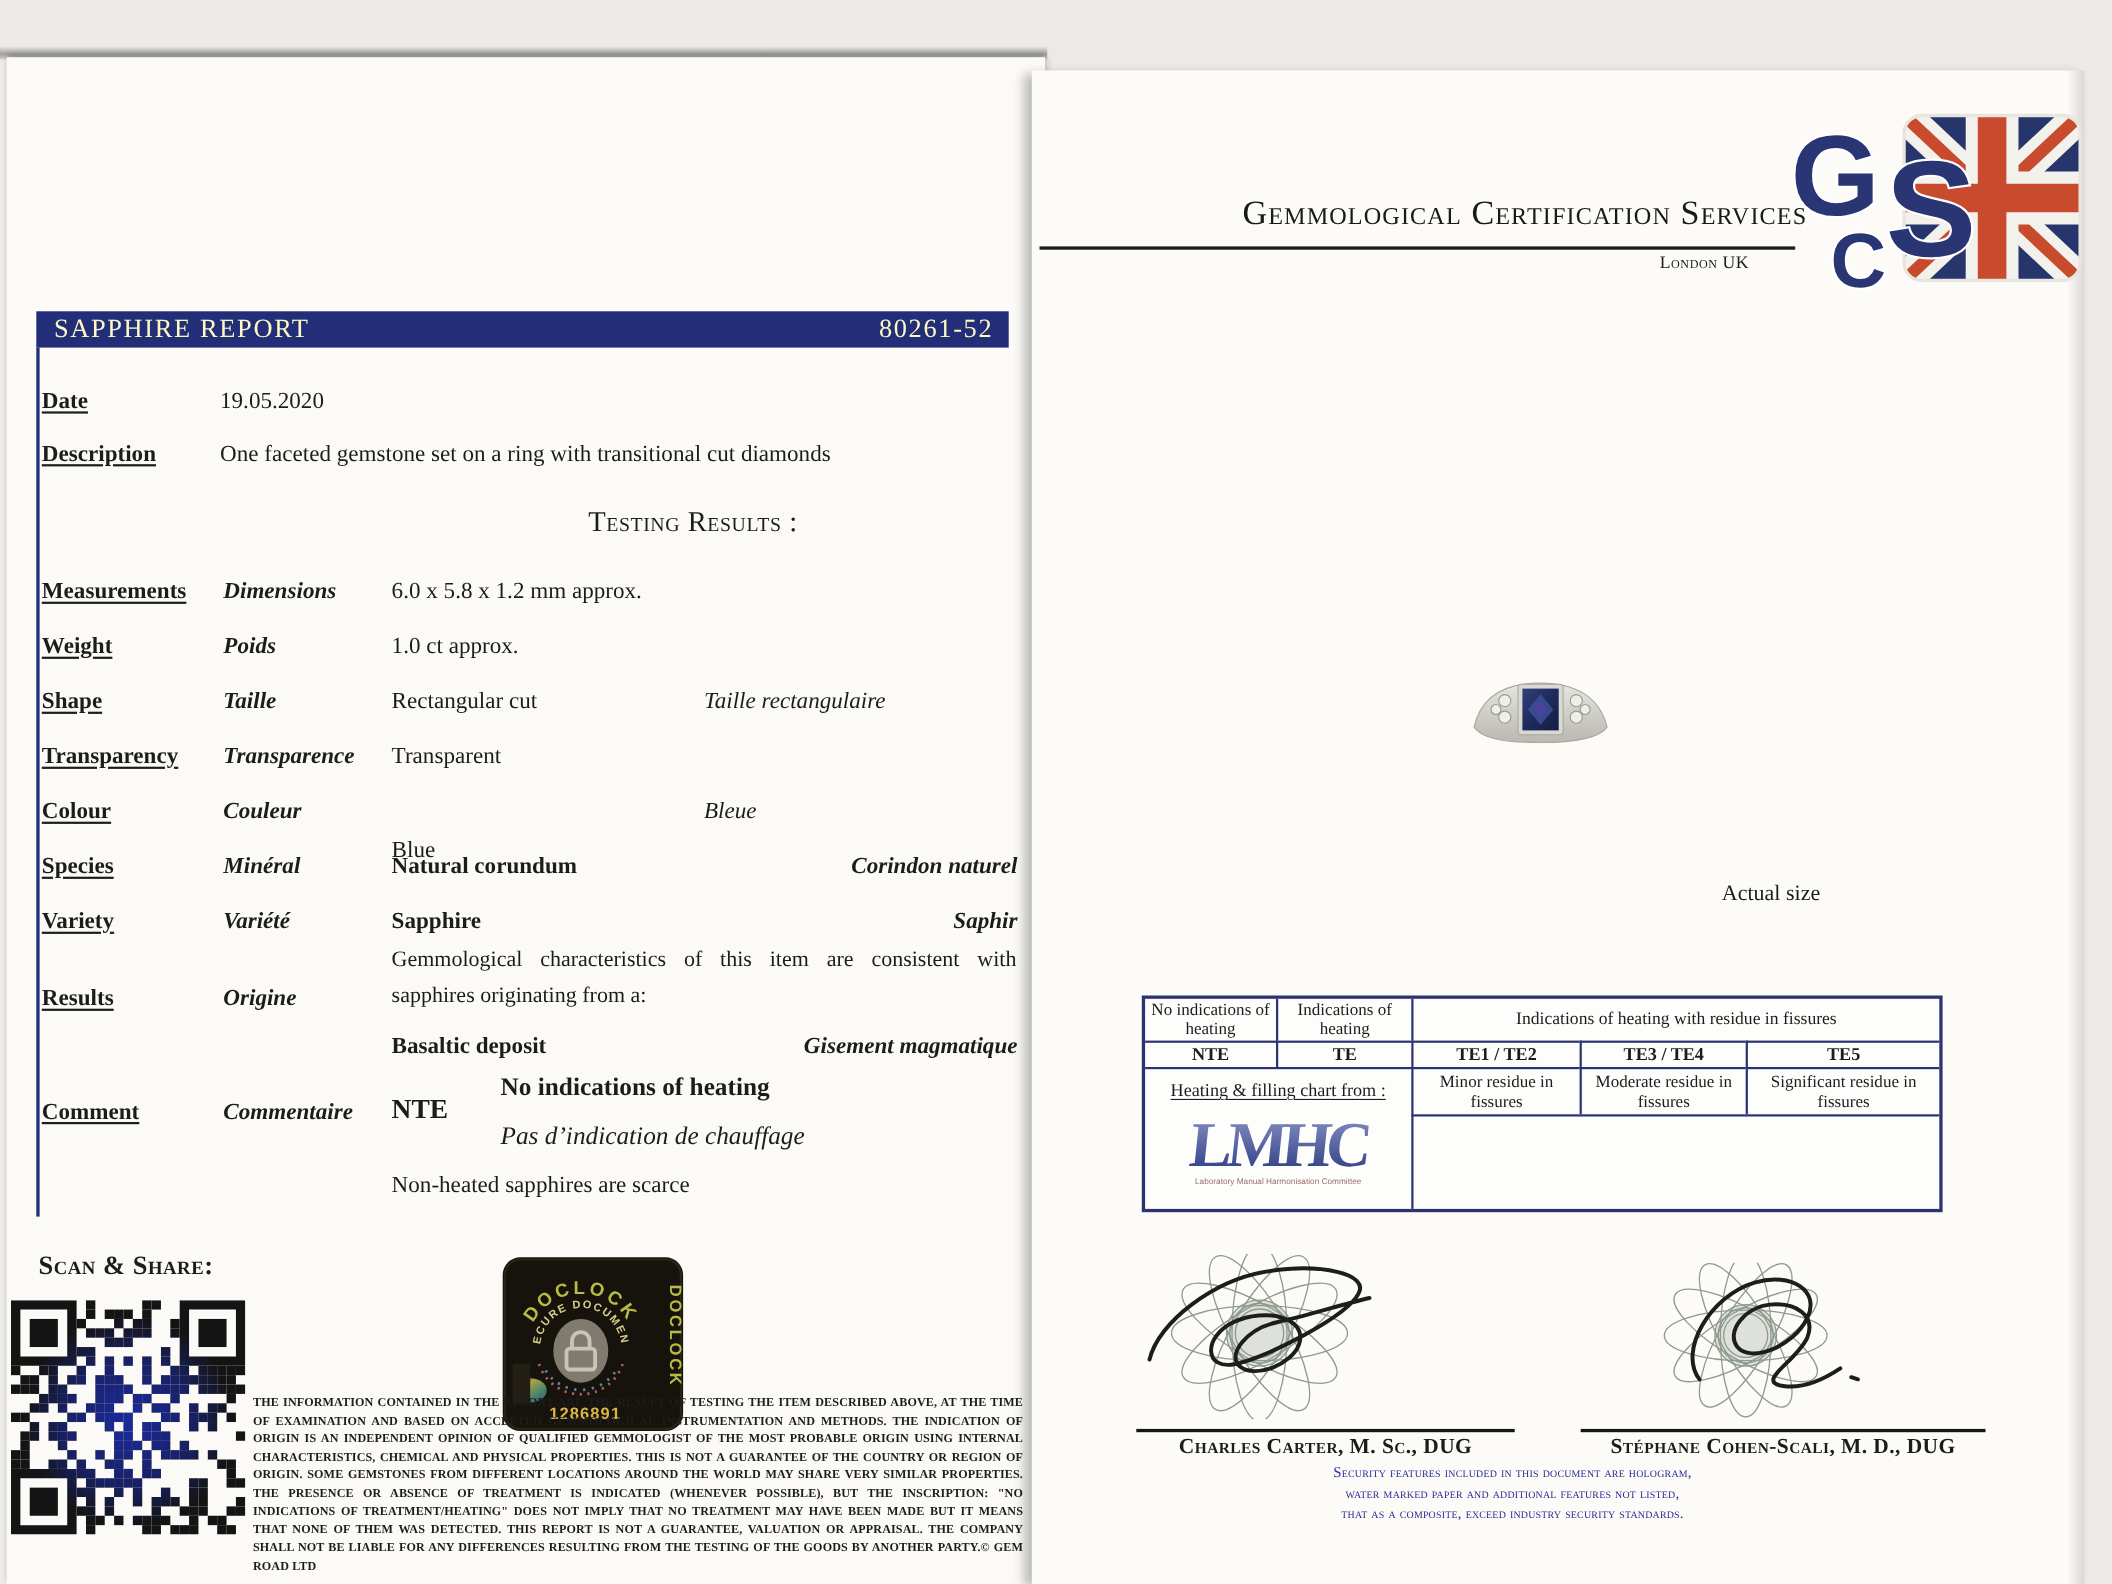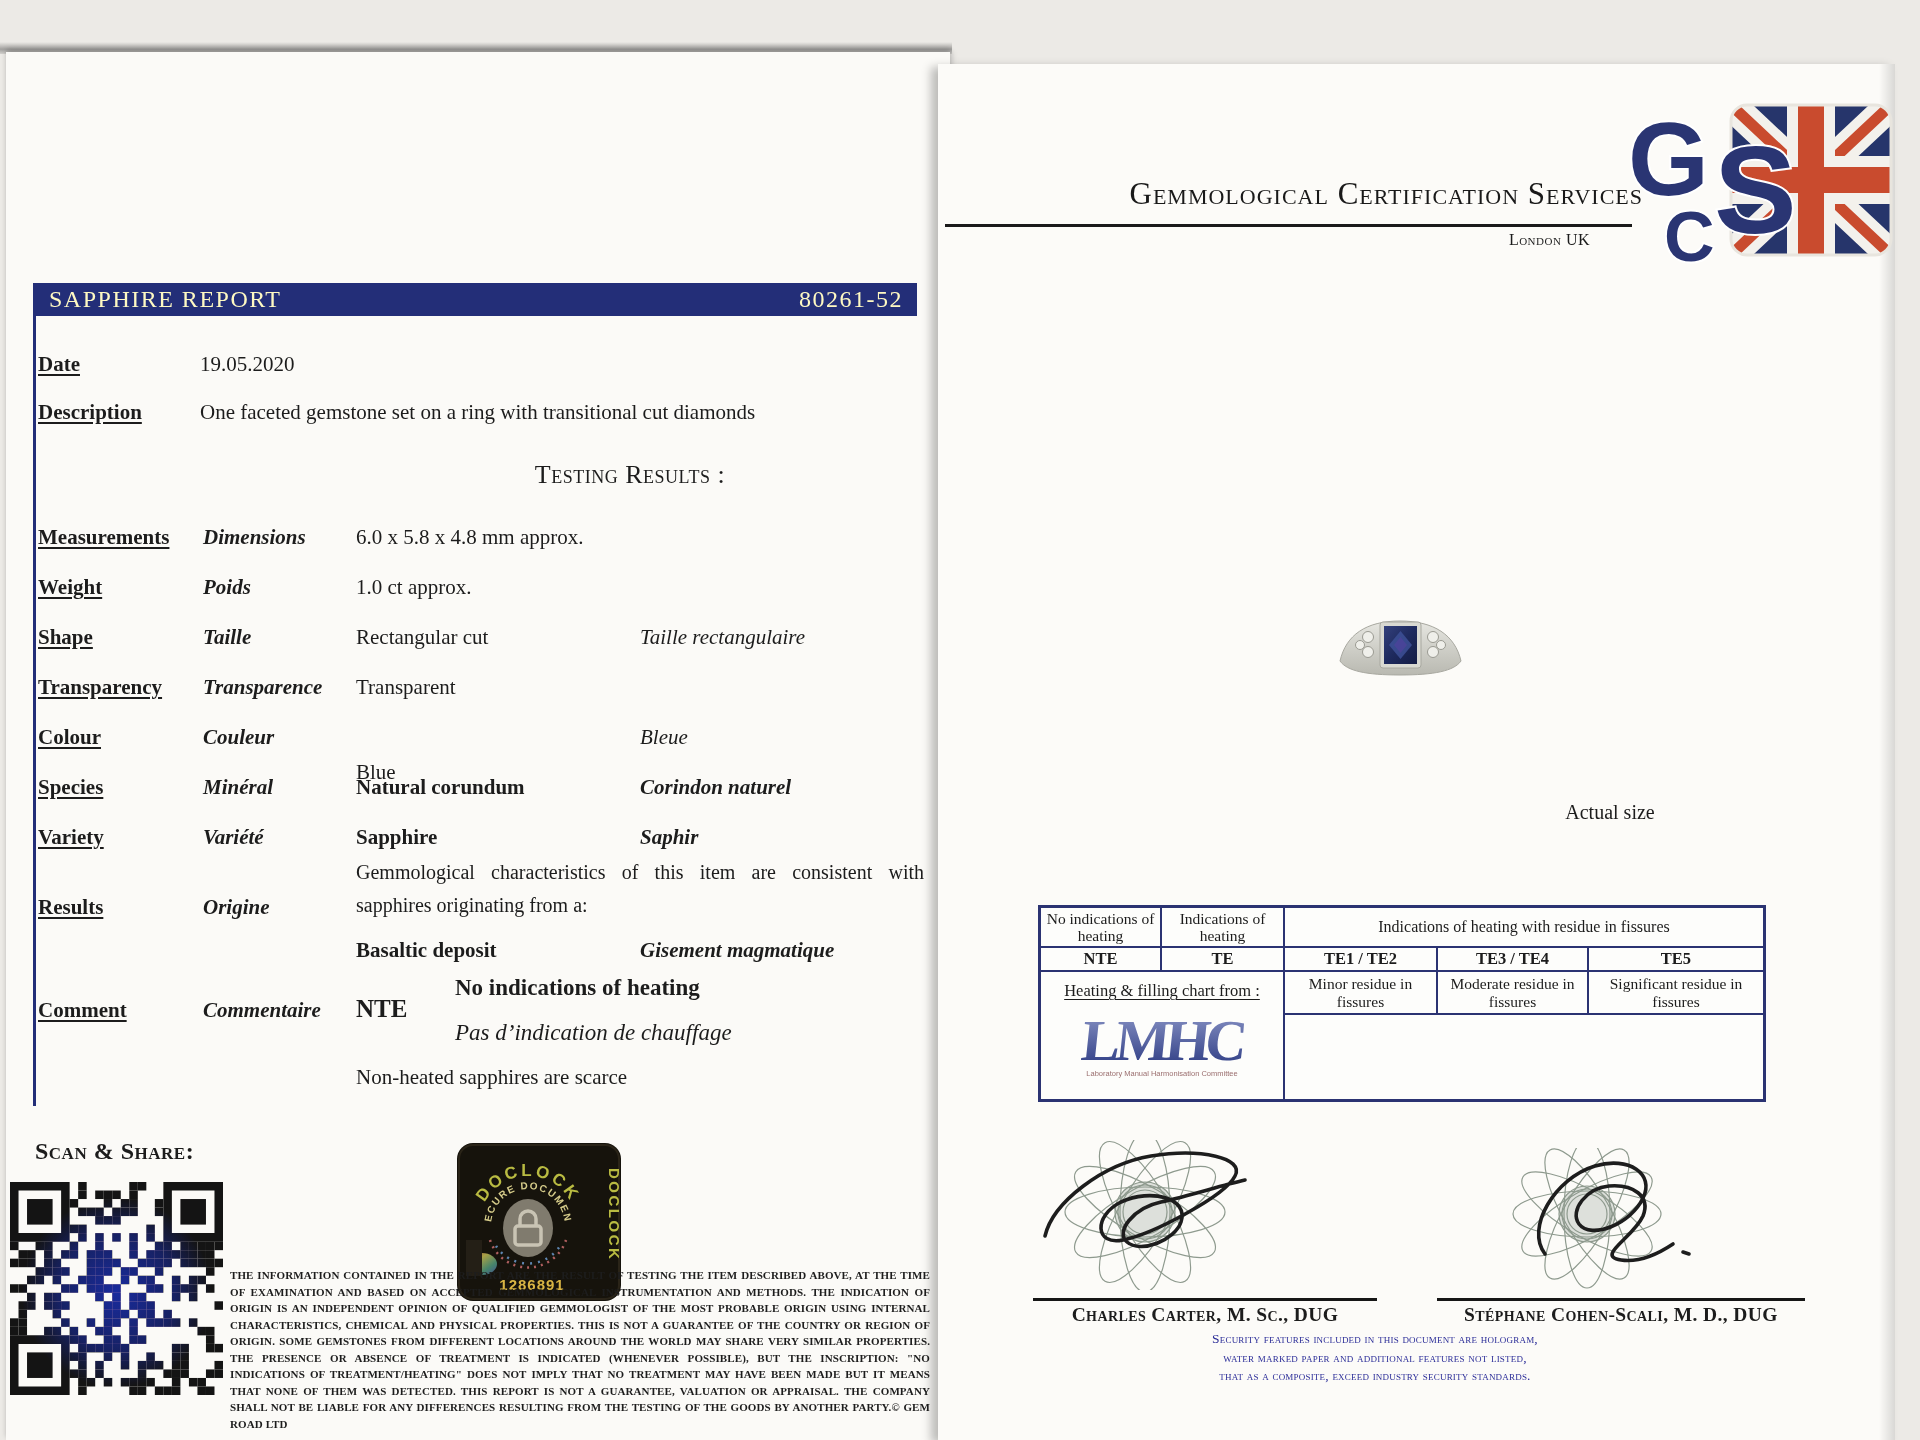--- a/index.html
+++ b/index.html
@@ -18,21 +18,21 @@
 
   
   .report-bar{position:absolute;left:33px;top:283px;width:884px;height:33px;background:#232e78;
               display:flex;align-items:center;justify-content:space-between;padding:0 14px 0 16px;box-sizing:border-box;}
   .report-bar .t{color:#fef9c3;font-size:24px;letter-spacing:1.5px;}
   .vrule{position:absolute;left:33px;top:316px;width:3px;height:790px;background:#232e78;}
   .lbl{font-size:21px;font-weight:bold;text-decoration:underline;text-underline-offset:3px;}
   .frl{font-size:21px;font-style:italic;font-weight:bold;}
   .val{font-size:21px;}
   .valb{font-size:21px;font-weight:bold;}
-  .valfrb{font-size:21px;font-weight:bold;font-style:italic;}
+  .valfrb{font-size:21px;font-weight:bold;font-style:italic;text-align:right;}
   .valfr{font-size:21px;font-style:italic;}
   .sect-head{font-variant:small-caps;font-size:26px;letter-spacing:.5px;}
   .col1{left:38px;width:160px;} .col2{left:203px;width:150px;}
   .col3{left:356px;width:275px;} .col4{left:640px;width:285px;}
   .origin-intro{left:356px;top:856px;width:568px;font-size:20px;line-height:33px;text-align:justify;}
   .scan-share{left:35px;top:1138px;font-variant:small-caps;font-weight:bold;font-size:24px;letter-spacing:.5px;}
   .qr{left:10px;top:1182px;width:213px;height:213px;}
   .qr .tint{position:absolute;inset:0;mix-blend-mode:lighten;
       background:radial-gradient(circle at 50% 52%,rgba(26,45,165,.95) 0%,rgba(26,45,165,.55) 38%,rgba(26,45,165,0) 62%);}
   .fine-print{left:230px;top:1256px;width:700px;font-size:11px;font-weight:bold;line-height:16.5px;
@@ -81,21 +81,21 @@
   <div class="abs lbl col1" style="top:352px">Date</div>
   <div class="abs val" style="left:200px;top:352px">19.05.2020</div>
   <div class="abs lbl col1" style="top:400px">Description</div>
   <div class="abs val" style="left:200px;top:400px;width:730px">One faceted gemstone set on a ring with transitional cut diamonds</div>
 
   <div class="abs sect-head" style="left:360px;top:460px;width:540px;text-align:center">Testing Results :</div>
 
   <div>
     <span class="abs lbl col1" style="top:525px">Measurements</span>
     <span class="abs frl col2" style="top:525px">Dimensions</span>
-    <span class="abs val col3" style="top:525px">6.0 x 5.8 x 4.8 mm approx.</span>
+    <span class="abs val col3" style="top:525px">6.0 x 5.8 x 1.2 mm approx.</span>
   </div>
   <div>
     <span class="abs lbl col1" style="top:575px">Weight</span>
     <span class="abs frl col2" style="top:575px">Poids</span>
     <span class="abs val col3" style="top:575px">1.0 ct approx.</span>
   </div>
   <div>
     <span class="abs lbl col1" style="top:625px">Shape</span>
     <span class="abs frl col2" style="top:625px">Taille</span>
     <span class="abs val col3" style="top:625px">Rectangular cut</span>

